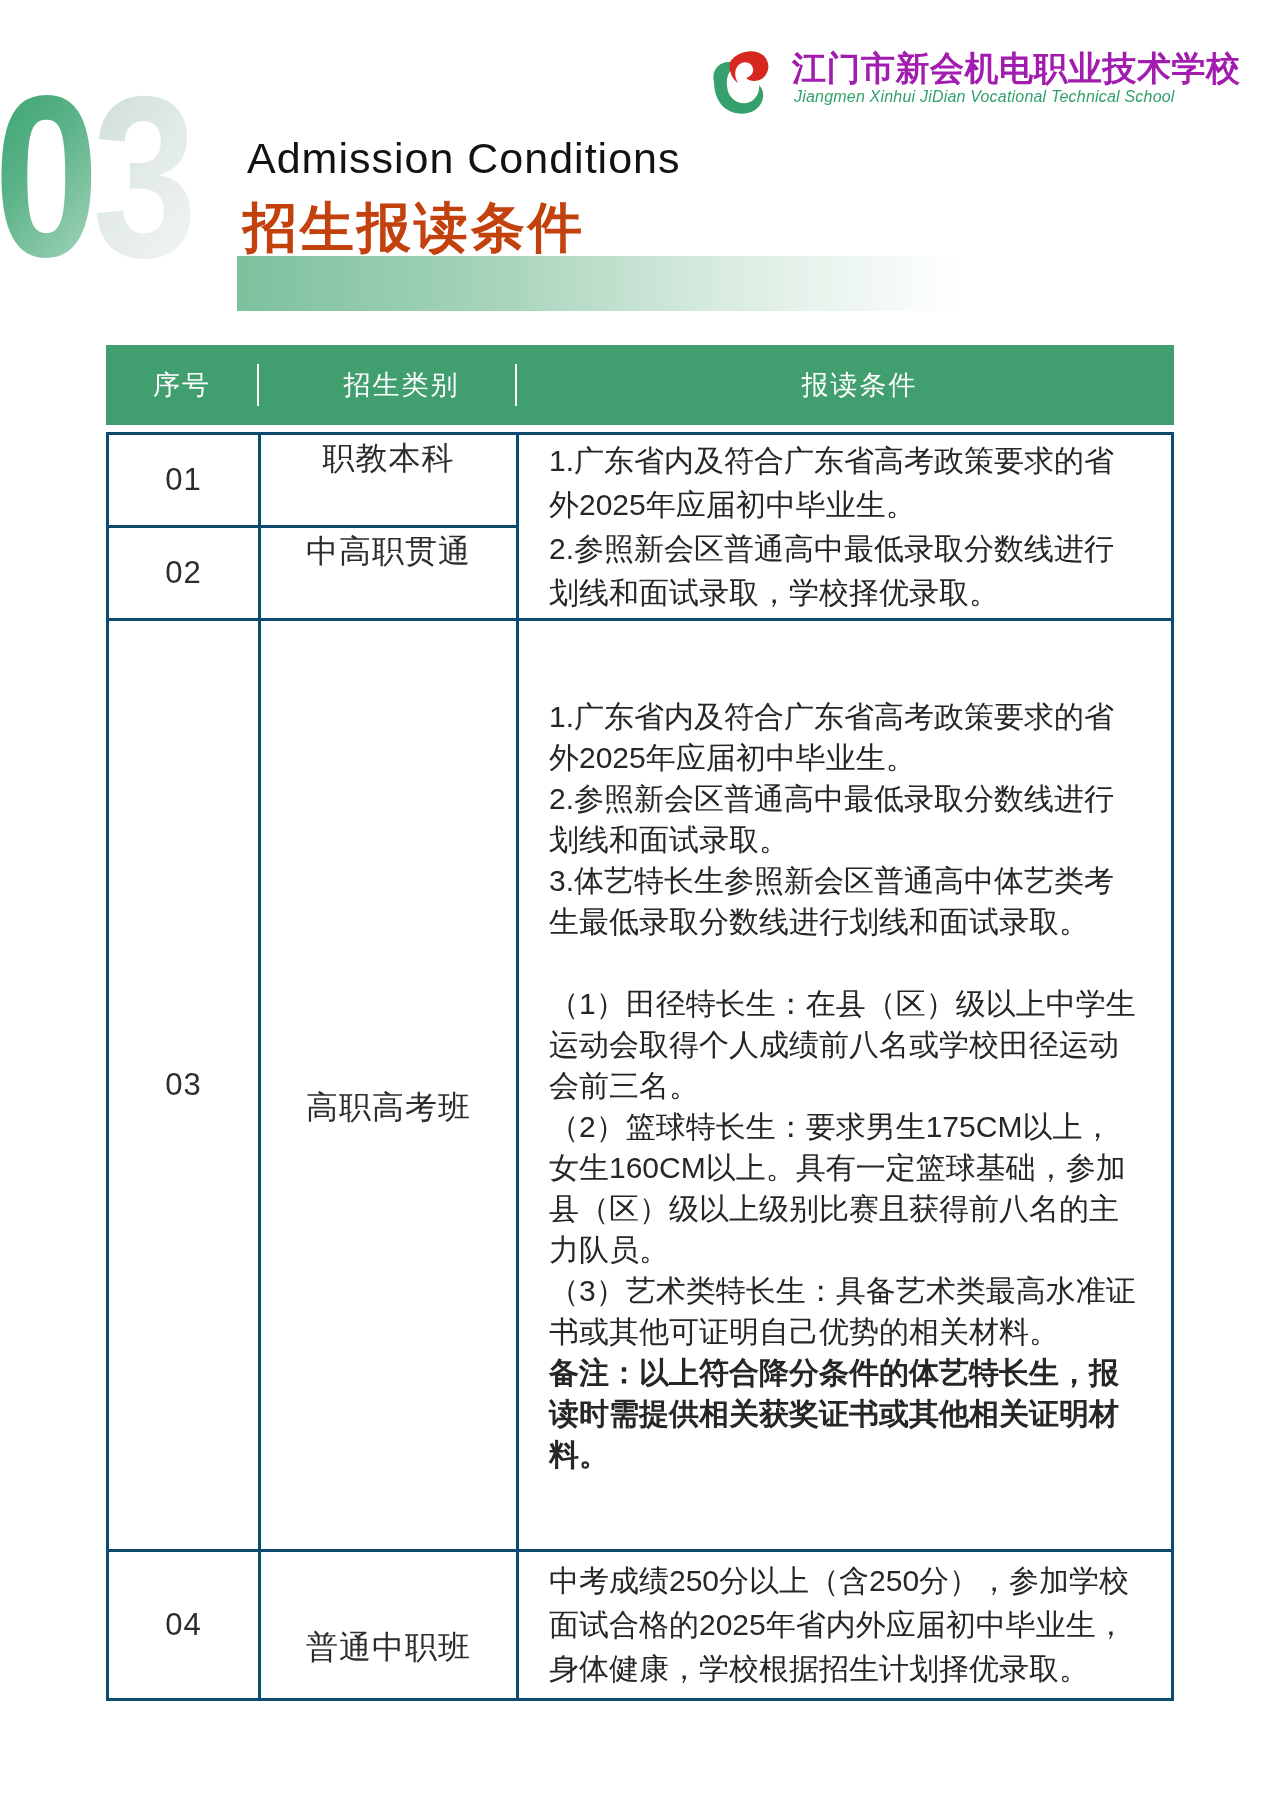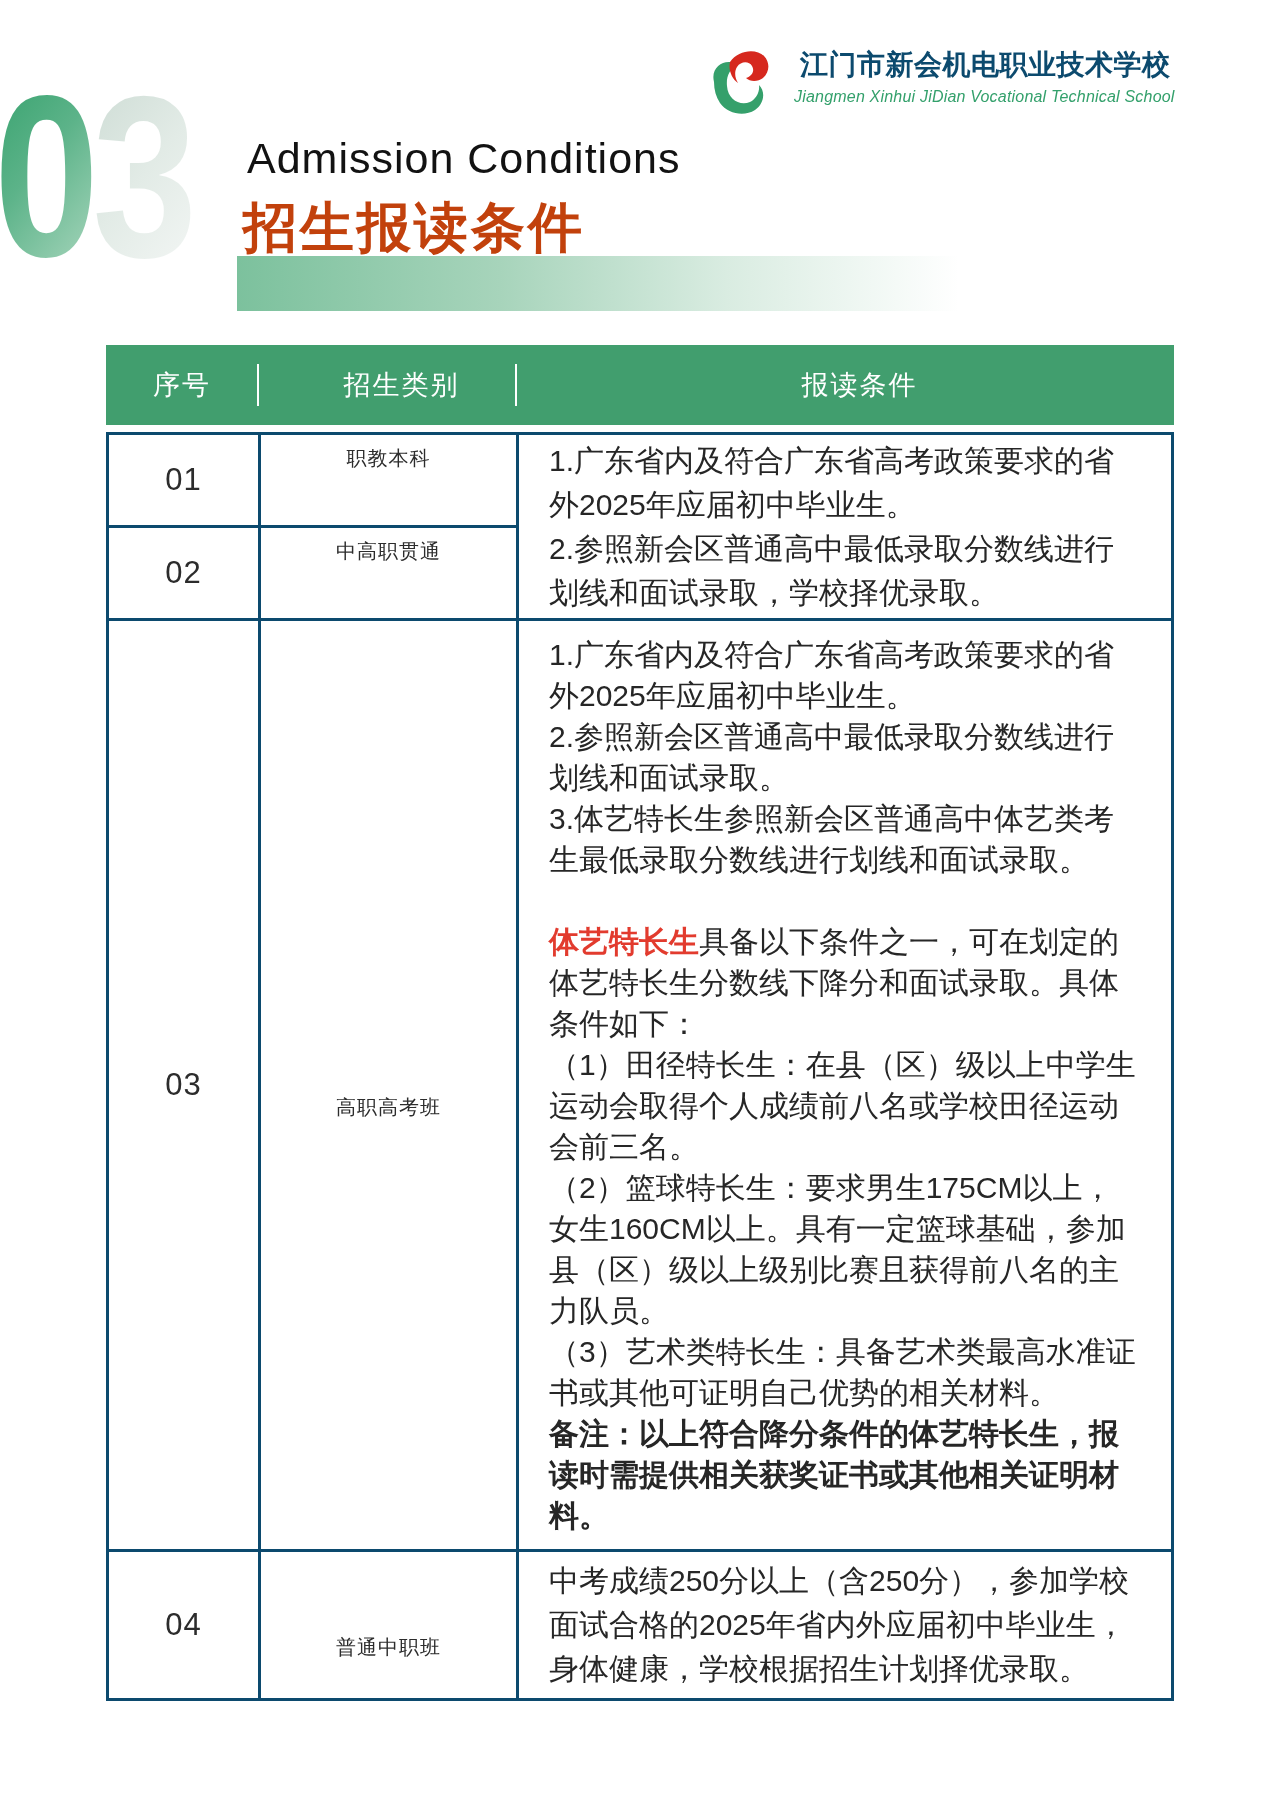--- a/index.html
+++ b/index.html
@@ -5,22 +5,22 @@
   html,body{margin:0;padding:0;}
   body{
     width:1280px;height:1810px;position:relative;background:#ffffff;overflow:hidden;
     font-family:"Liberation Sans","DejaVu Sans",sans-serif;
     -webkit-font-smoothing:antialiased;
   }
   
   .logo-wrap{position:absolute;left:700px;top:44px;width:540px;height:80px;}
   .logo-icon{position:absolute;left:0;top:4px;width:80px;height:70px;}
   .logo-cn{
-    position:absolute;left:100px;top:2px;width:446px;
-    font-size:28px;font-weight:700;color:#0c4a6e;letter-spacing:0.5px;white-space:nowrap;
+    position:absolute;left:92px;top:2px;width:446px;
+    font-size:34px;font-weight:700;color:#a21caf;letter-spacing:0.5px;white-space:nowrap;
   }
   .logo-en{
     position:absolute;left:94px;top:44px;width:446px;
     font-size:16px;font-style:italic;color:#33a06b;letter-spacing:0.2px;white-space:nowrap;
   }
   
   .big-number{
     position:absolute;left:-6px;top:62px;height:240px;
     font-size:230px;font-weight:700;line-height:1;letter-spacing:-8px;
     transform:scaleX(0.82);transform-origin:left top;white-space:nowrap;
@@ -61,21 +61,21 @@
   .tspacer{height:7px;background:#ffffff;}
   .grid{
     display:grid;background:#0c4a6e;padding:3px;grid-gap:3px;
     grid-template-columns:149px 255px 652px;
     grid-template-rows:90px 90px 928px 146px;
   }
   .cell{background:#ffffff;display:flex;flex-direction:column;justify-content:center;}
   .cell.center{align-items:center;text-align:center;}
   .cell.cond{padding:0 32px 0 30px;}
   .num{font-size:31px;color:#2c2c2c;letter-spacing:1px;}
-  .cat{font-size:20px;color:#2c2c2c;line-height:44px;letter-spacing:1px;margin-top:44px;}
+  .cat{font-size:32px;color:#2c2c2c;line-height:44px;letter-spacing:1px;margin-top:44px;}
   .cond p{margin:0;font-size:30px;line-height:44px;color:#262626;}
   .cond3 p{margin:0;font-size:30px;line-height:41px;color:#262626;}
   .cond3 .blank{height:41px;}
   .red{color:#e23b2e;font-weight:700;}
   .bold-note{font-weight:700;color:#111111;}
   .merged{grid-row:1 / span 2;grid-column:3;}
   .r3c1{grid-row:3;grid-column:1;}
   .r3c2{grid-row:3;grid-column:2;}
   .r3c3{grid-row:3;grid-column:3;}
 </style>
@@ -136,21 +136,20 @@
       <div class="num">03</div>
     </div>
     <div class="cell center r3c2">
       <div class="cat">高职高考班</div>
     </div>
     <div class="cell cond cond3 r3c3">
       <p>1.广东省内及符合广东省高考政策要求的省外2025年应届初中毕业生。</p>
       <p>2.参照新会区普通高中最低录取分数线进行划线和面试录取。</p>
       <p>3.体艺特长生参照新会区普通高中体艺类考生最低录取分数线进行划线和面试录取。</p>
       <div class="blank"></div>
-      <p><span class="red">体艺特长生</span><span>具备以下条件之一，可在划定的体艺特长生分数线下降分和面试录取。具体条件如下：</span></p>
       <p>（1）田径特长生：在县（区）级以上中学生运动会取得个人成绩前八名或学校田径运动会前三名。</p>
       <p>（2）篮球特长生：要求男生175CM以上，女生160CM以上。具有一定篮球基础，参加县（区）级以上级别比赛且获得前八名的主力队员。</p>
       <p>（3）艺术类特长生：具备艺术类最高水准证书或其他可证明自己优势的相关材料。</p>
       <p class="bold-note">备注：以上符合降分条件的体艺特长生，报读时需提供相关获奖证书或其他相关证明材料。</p>
     </div>
 
     <div class="cell center">
       <div class="num">04</div>
     </div>
     <div class="cell center">

